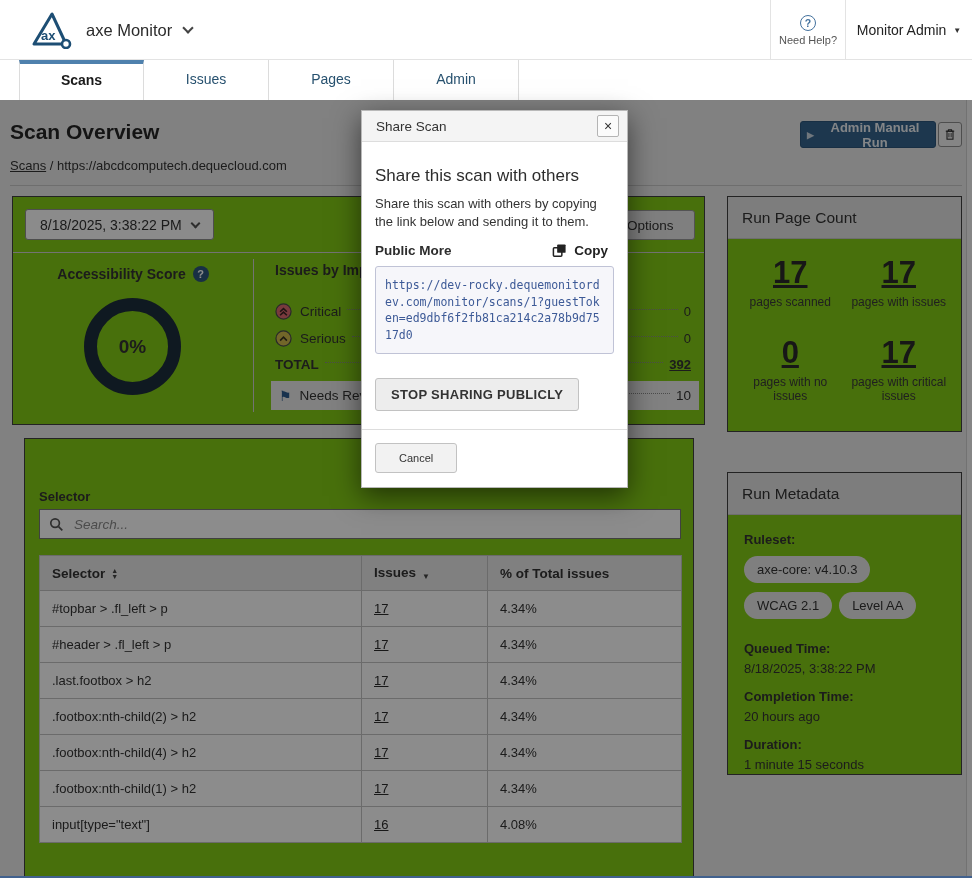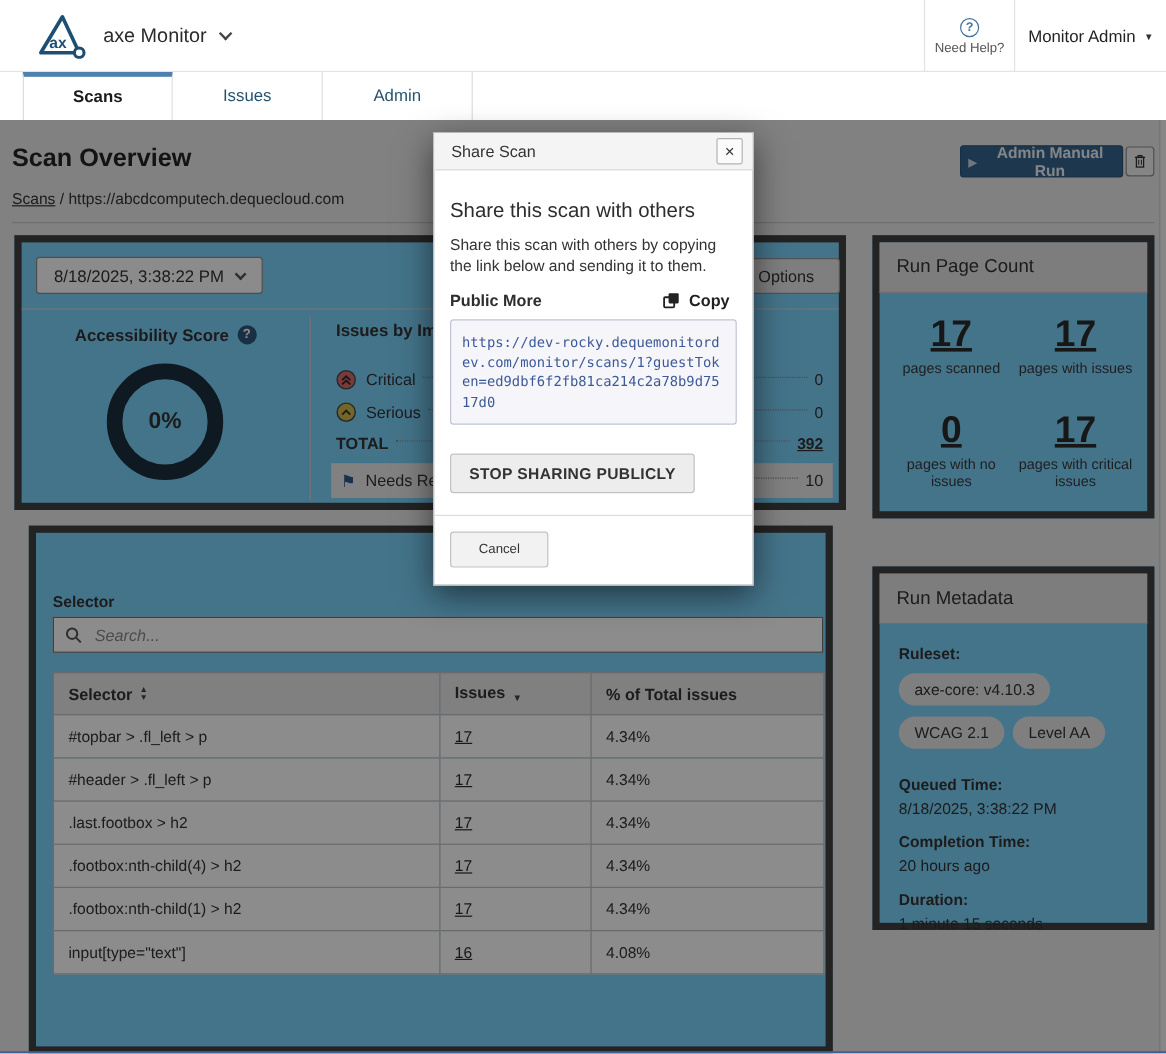--- a/index.html
+++ b/index.html
@@ -28,21 +28,21 @@
   
   .content { position:absolute; top:100px; left:0; width:972px; height:778px; background:#ececec; }
   .page-title { position:absolute; left:10px; top:20px; font-size:21px; font-weight:700; color:#262626; }
   .breadcrumb { position:absolute; left:10px; top:58px; font-size:13px; color:#333; }
   .breadcrumb a { color:#333; text-decoration:underline; cursor:pointer; }
   .rule { position:absolute; left:10px; top:85px; width:952px; border-top:1px solid #c9c9c9; }
   .btn-run { position:absolute; left:800px; top:21px; width:136px; height:27px; background:#35658f; color:#eef2f6; border:1px solid #2c567c; border-radius:3px; font-size:13px; font-weight:600; display:flex; align-items:center; justify-content:center; gap:7px; cursor:pointer; }
   .btn-run .play { font-size:9px; color:#cdd9e4; }
   .btn-trash { position:absolute; left:938px; top:22px; width:24px; height:25px; background:#f2f2f2; border:1px solid #8f8f8f; border-radius:3px; display:flex; align-items:center; justify-content:center; cursor:pointer; }
 
-  .card { position:absolute; background:#7dd3fc; border:6px solid #404040; }
+  .card { position:absolute; background:#84cc16; border:1px solid #404040; }
   .card-head { height:36px; background:#e4e4e4; border-bottom:1px solid #c8c8c8; line-height:36px; padding-left:14px; font-size:15.5px; font-weight:500; color:#333; }
 
   
   .card-scan { left:12px; top:96px; width:693px; height:229px; }
   .btn-date { position:absolute; left:12px; top:12px; height:31px; padding:0 14px; background:#fdfdfd; border:1px solid #8f8f8f; border-radius:3px; font-size:14px; color:#333; display:flex; align-items:center; gap:10px; cursor:pointer; }
   .btn-date .chev { width:7px; height:7px; border-color:#555; margin-top:-3px; }
   .btn-more { position:absolute; left:558px; top:13px; width:124px; height:30px; background:#e7e7e7; border:1px solid #979797; border-radius:3px; font-size:13.5px; color:#333; display:flex; align-items:center; justify-content:center; cursor:pointer; }
   .scan-divider { position:absolute; left:0; top:55px; width:100%; border-top:1px solid #d2d2d2; }
   .score-panel { position:absolute; left:0; top:55px; width:240px; height:174px; }
   .score-label-row { position:absolute; left:0; top:14px; width:100%; display:flex; align-items:center; justify-content:center; gap:7px; font-size:14px; font-weight:600; color:#333; }
@@ -133,20 +133,21 @@
     <div class="user-menu">
       <span>Monitor Admin</span>
       <span class="caret">▼</span>
     </div>
   </div>
 
   <div class="tabbar">
     <div class="tabs">
       <div class="tab active">Scans</div>
       <div class="tab">Issues</div>
+      <div class="tab">Pages</div>
       <div class="tab">Admin</div>
     </div>
   </div>
 
   <div class="content">
     <div class="page-title">Scan Overview</div>
     <div class="breadcrumb">
       <a>Scans</a><span> / </span><span>https://abcdcomputech.dequecloud.com</span>
     </div>
     <button class="btn-run">
@@ -264,20 +265,25 @@
             <td>#header &gt; .fl_left &gt; p</td>
             <td><a>17</a></td>
             <td>4.34%</td>
           </tr>
           <tr>
             <td>.last.footbox &gt; h2</td>
             <td><a>17</a></td>
             <td>4.34%</td>
           </tr>
           <tr>
+            <td>.footbox:nth-child(2) &gt; h2</td>
+            <td><a>17</a></td>
+            <td>4.34%</td>
+          </tr>
+          <tr>
             <td>.footbox:nth-child(4) &gt; h2</td>
             <td><a>17</a></td>
             <td>4.34%</td>
           </tr>
           <tr>
             <td>.footbox:nth-child(1) &gt; h2</td>
             <td><a>17</a></td>
             <td>4.34%</td>
           </tr>
           <tr>

